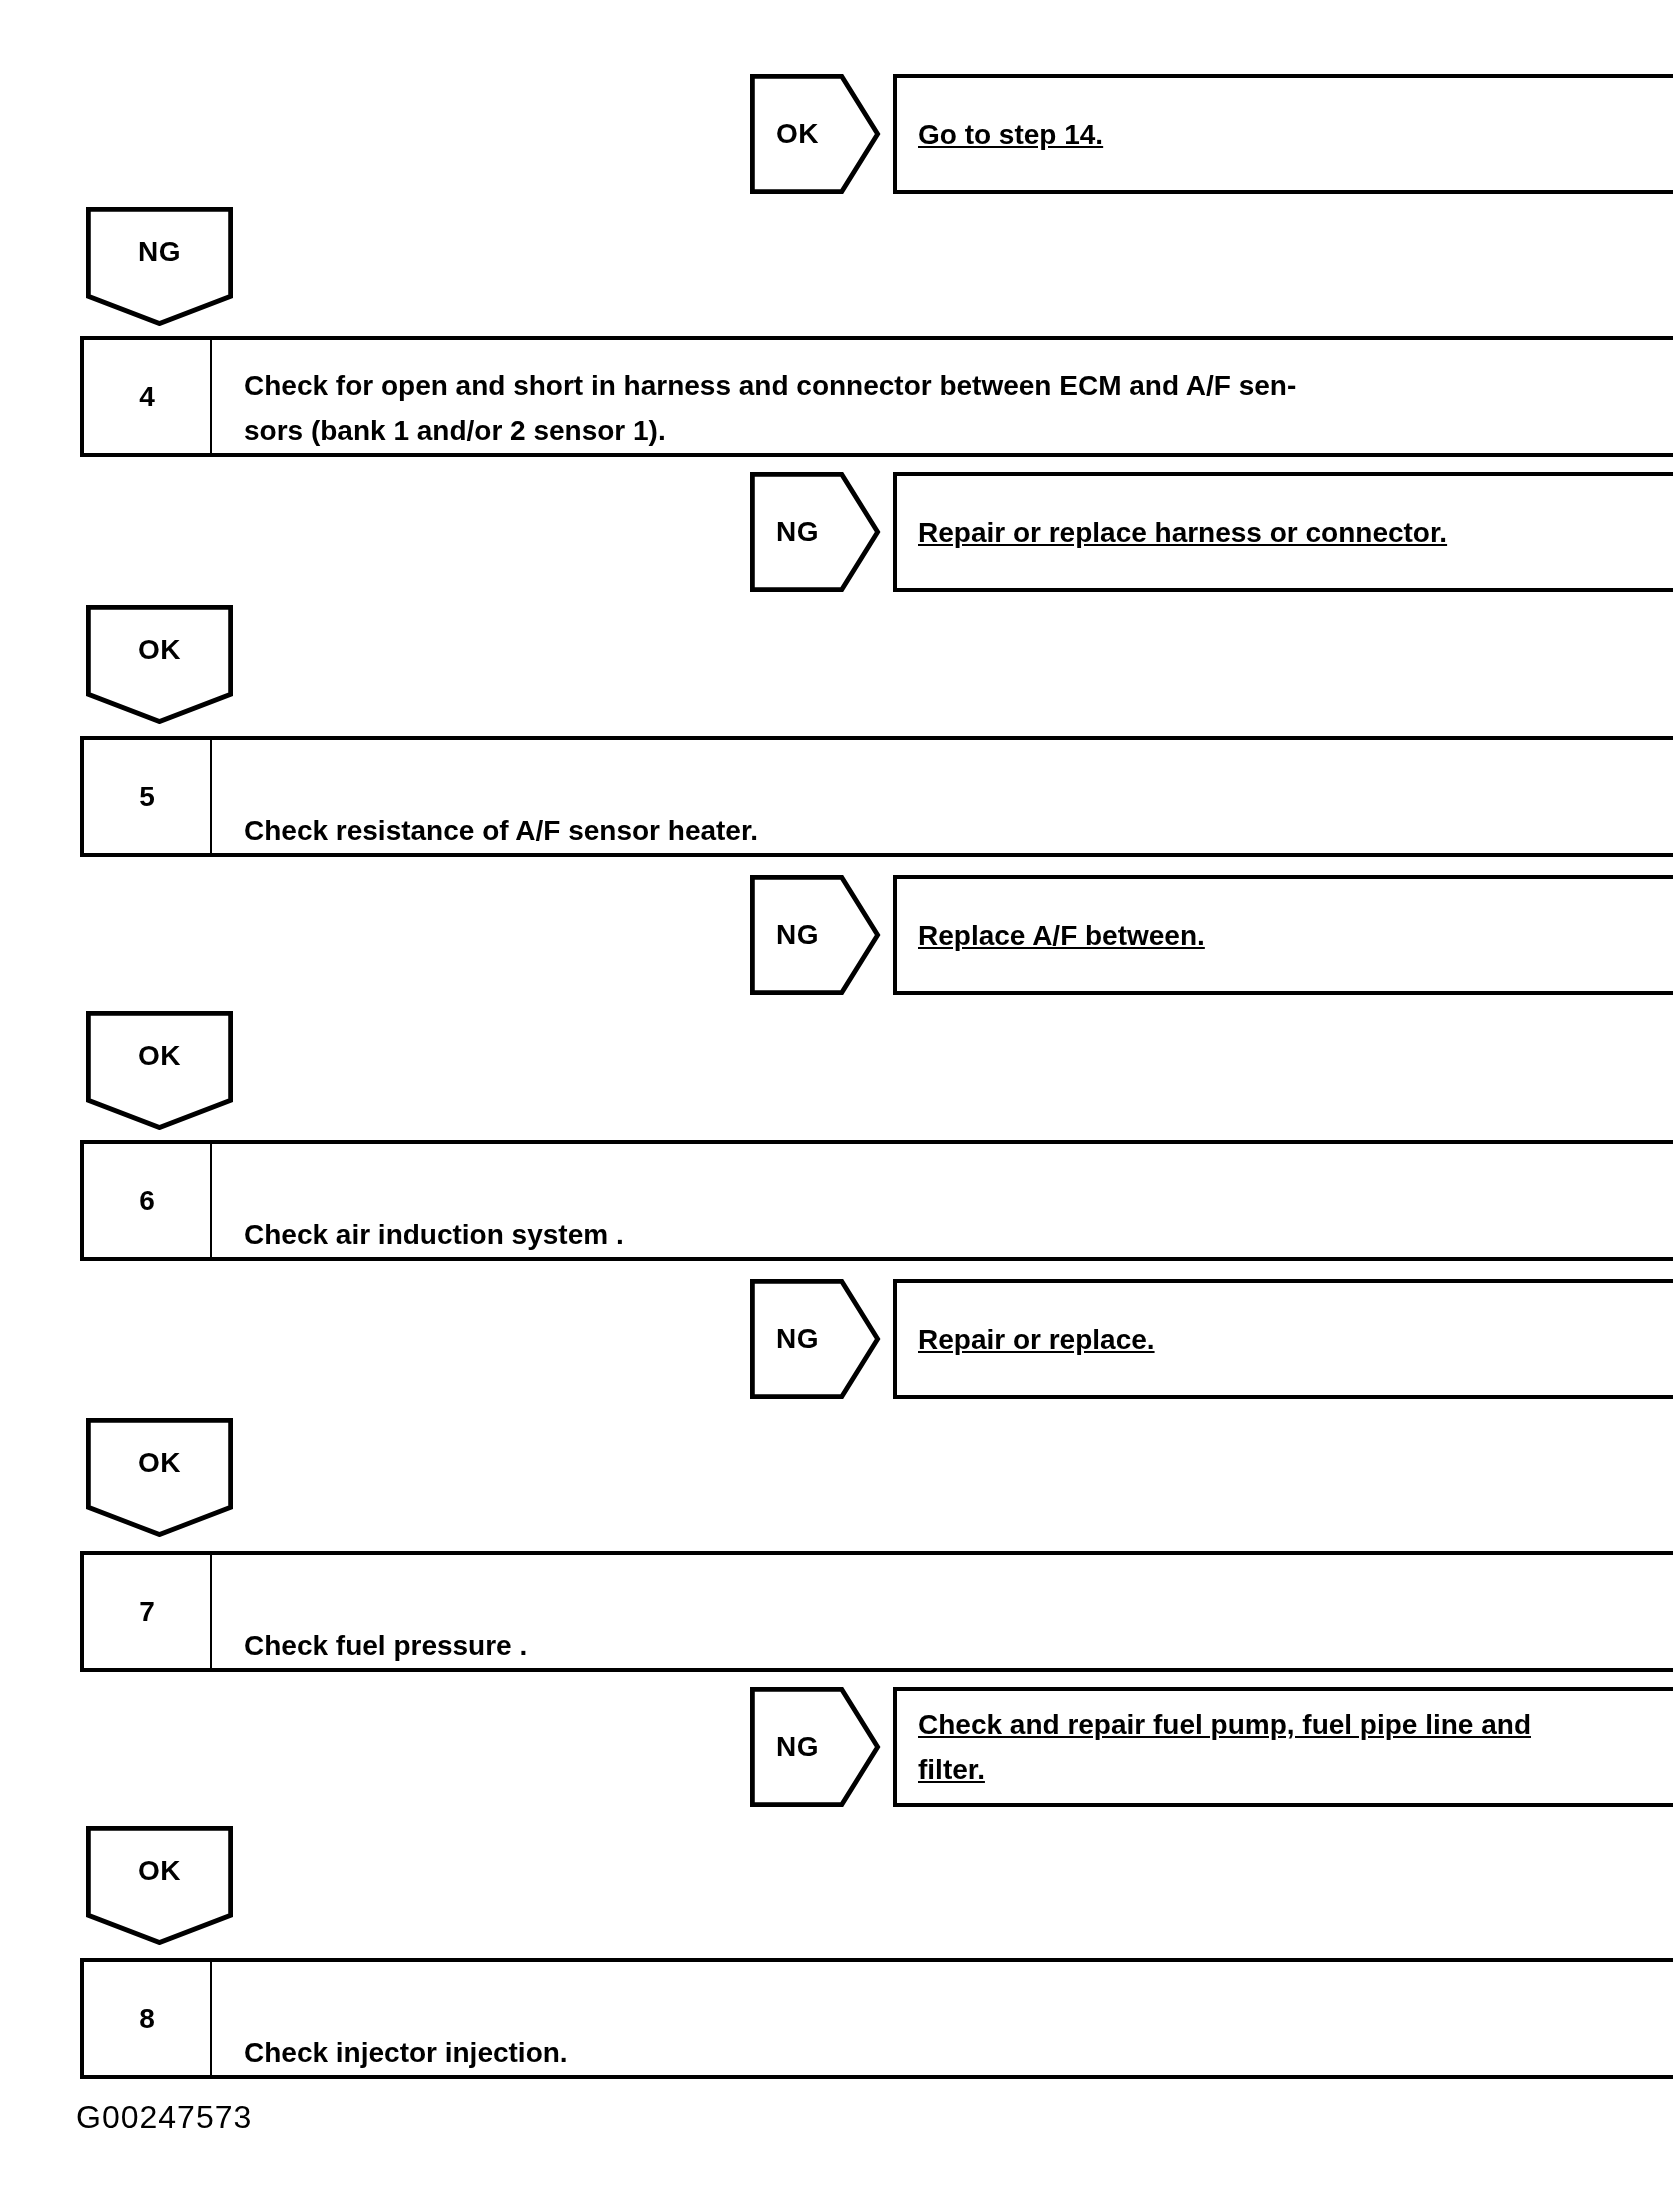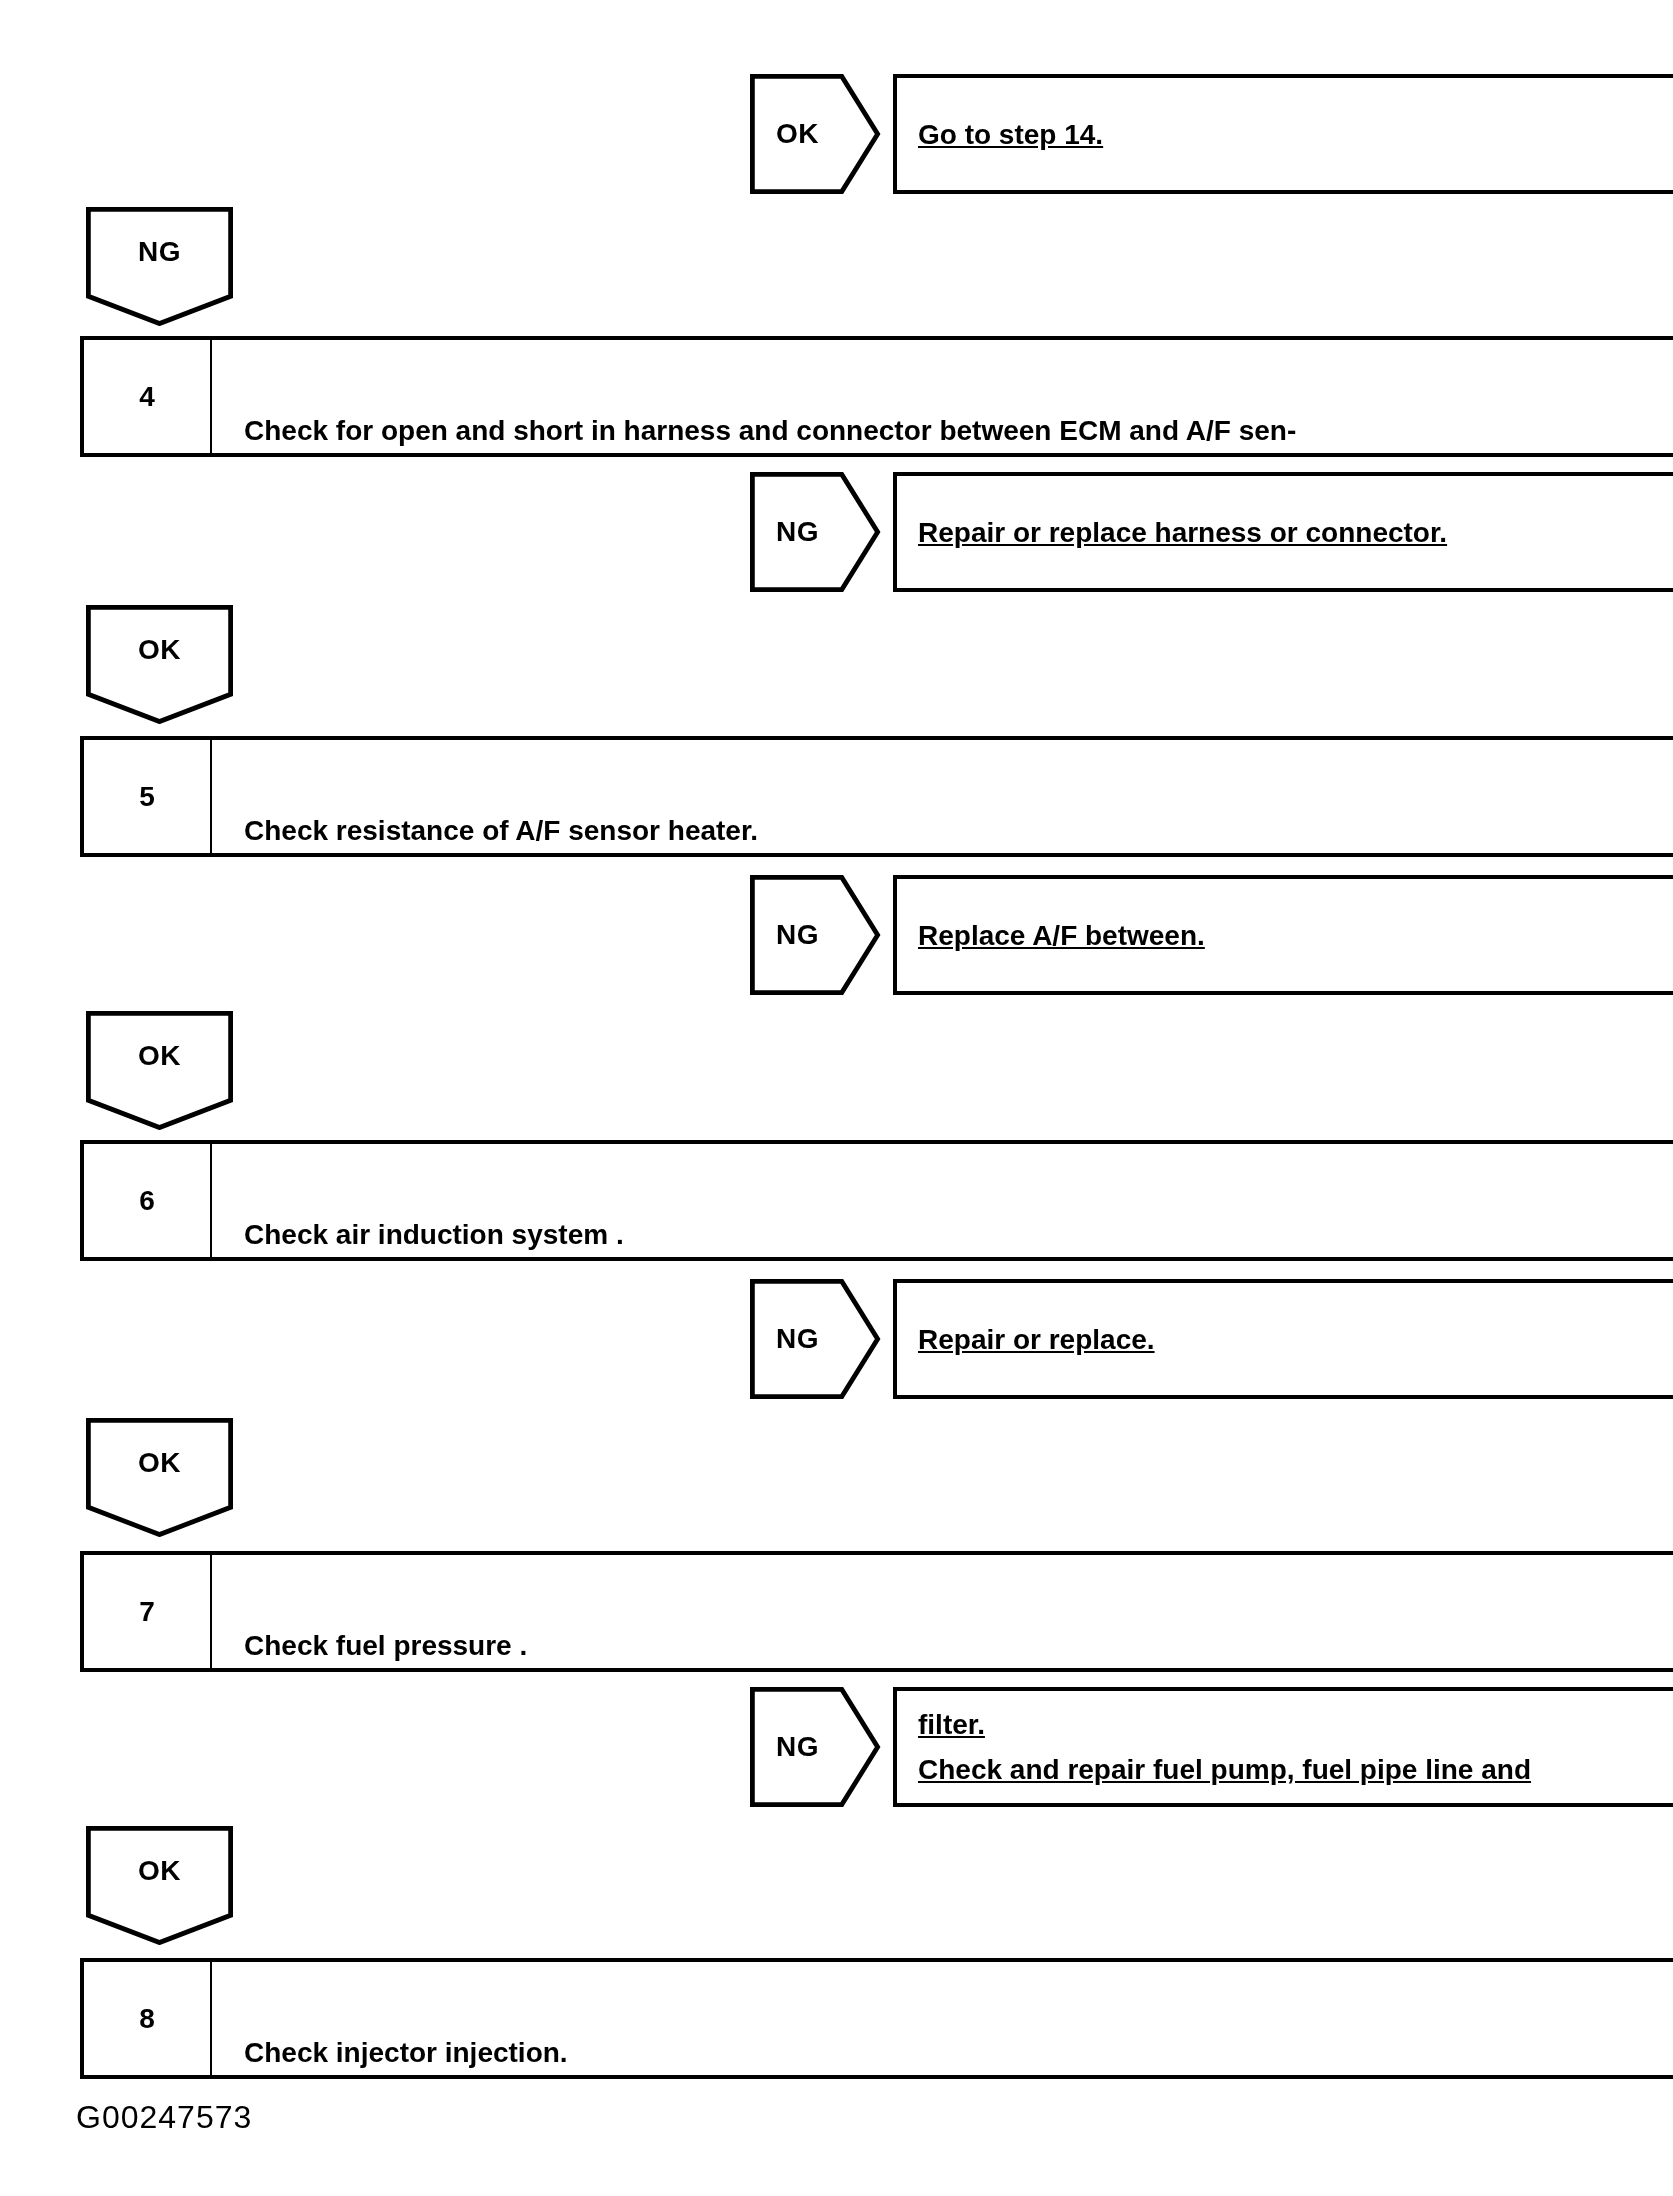--- a/index.html
+++ b/index.html
@@ -86,20 +86,21 @@
       </svg>
       <span class="plabel-down">NG</span>
     </div>
   </div>
 
   <div class="row" style="top:336px">
     <div class="sbox">
       <div class="num">4</div>
       <div class="stext">
         <div>Check for open and short in harness and connector between ECM and A/F sen-</div>
+        <div>sors (bank 1 and/or 2 sensor 1).</div>
       </div>
     </div>
   </div>
 
   <div class="row" style="top:472px">
     <div class="pright">
       <svg class="pshape" viewBox="0 0 137 126" preserveAspectRatio="none">
         <polygon points="2.5,2.5 96,2.5 133.5,63 96,123.5 2.5,123.5" fill="#ffffff" stroke="currentColor" stroke-width="5"></polygon>
       </svg>
       <span class="plabel">NG</span>
@@ -194,22 +195,22 @@
   </div>
 
   <div class="row" style="top:1687px">
     <div class="pright">
       <svg class="pshape" viewBox="0 0 137 126" preserveAspectRatio="none">
         <polygon points="2.5,2.5 96,2.5 133.5,63 96,123.5 2.5,123.5" fill="#ffffff" stroke="currentColor" stroke-width="5"></polygon>
       </svg>
       <span class="plabel">NG</span>
     </div>
     <div class="rbox">
+      <div>Check and repair fuel pump, fuel pipe line and</div>
       <div>filter.</div>
-      <div>Check and repair fuel pump, fuel pipe line and</div>
     </div>
   </div>
 
   <div class="row" style="top:1826px">
     <div class="pdown">
       <svg class="pshape" viewBox="0 0 154 124" preserveAspectRatio="none">
         <polygon points="2.5,2.5 151.5,2.5 151.5,93 77,121.5 2.5,93" fill="#ffffff" stroke="currentColor" stroke-width="5"></polygon>
       </svg>
       <span class="plabel-down">OK</span>
     </div>

